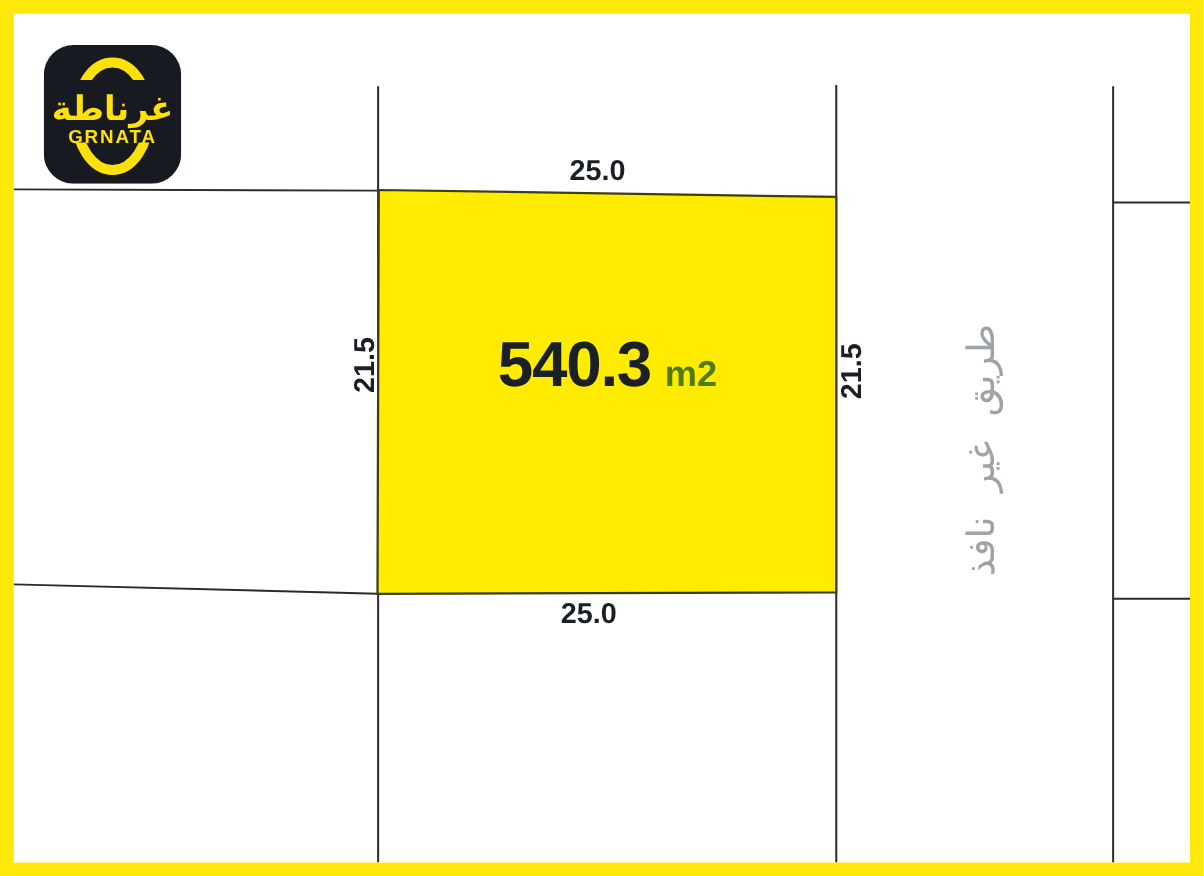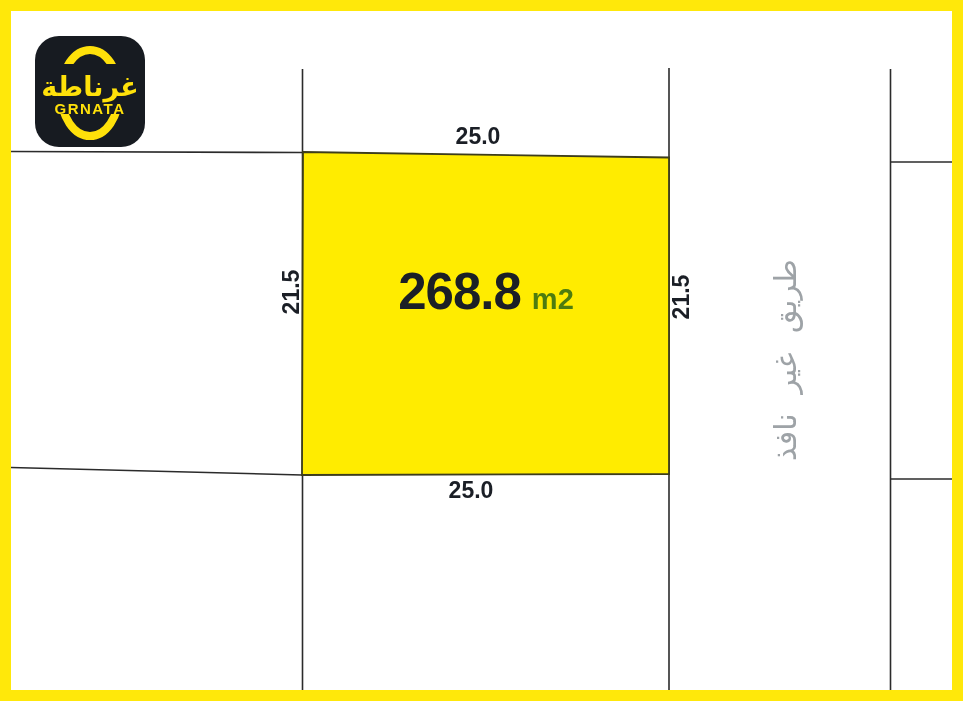--- a/index.html
+++ b/index.html
@@ -100,19 +100,19 @@
       <text class="logo-latin" x="55" y="78" text-anchor="middle" font-size="15" fill="#FFE10A">GRNATA</text>
     </svg>
   </div>
 
   <div class="dim dim-top">25.0</div>
   <div class="dim dim-bottom">25.0</div>
   <div class="dim dim-left">21.5</div>
   <div class="dim dim-right">21.5</div>
 
   <div class="area">
-    <span class="area-value">268.8</span>
+    <span class="area-value">540.3</span>
     <span class="area-unit">m2</span>
   </div>
 
   <div class="road">طريق غير نافذ</div>
 
 </div>
 
 </body></html>

